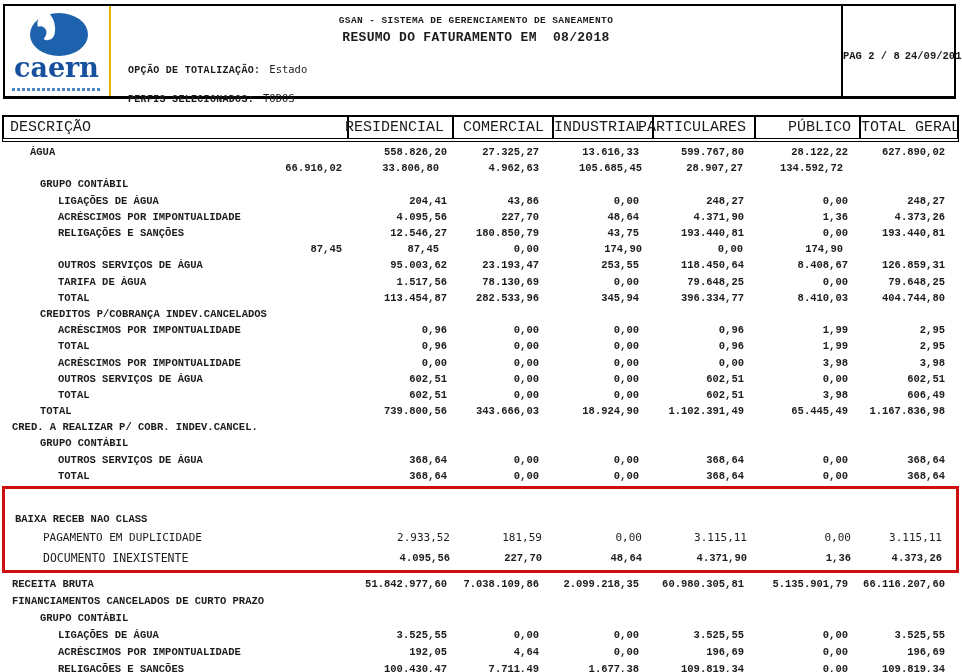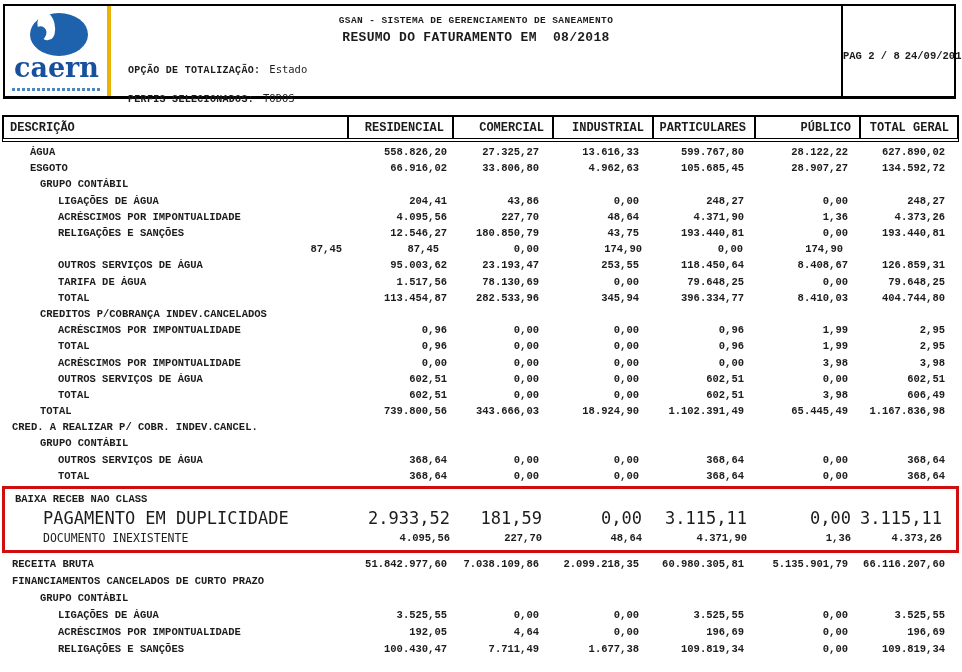--- a/index.html
+++ b/index.html
@@ -7,21 +7,21 @@
   .page{
     position:relative;width:962px;height:672px;background:#ffffff;
     font-family:"Liberation Mono",monospace;color:#1c1c1c;overflow:hidden;
   }
 
   
   .report-header{
     position:absolute;left:3px;top:4px;width:953px;height:95px;
     border:2px solid #000;border-bottom-width:3px;display:flex;
   }
-  .logo-cell{width:106px;flex:none;border-right:4px solid #eab308;position:relative;}
+  .logo-cell{width:106px;flex:none;border-right:2px solid #eab308;position:relative;}
   .logo-ellipse{position:absolute;left:25px;top:7px;width:58px;height:43px;background:#1e62ae;border-radius:50%;}
   .logo-drop{position:absolute;left:33px;top:7px;width:17px;height:27px;background:#ffffff;
     border-radius:62% 38% 55% 45% / 50% 50% 62% 38%;transform:rotate(-14deg);}
   .logo-drop-notch{position:absolute;left:28px;top:20px;width:13px;height:16px;background:#1e62ae;
     border-radius:50% 50% 50% 50% / 60% 40% 60% 40%;transform:rotate(20deg);}
   .logo-text{position:absolute;left:9px;top:47px;font-family:"DejaVu Serif",serif;font-weight:bold;
     font-size:27px;color:#17509d;letter-spacing:0px;line-height:30px;}
   .logo-tagline{position:absolute;left:7px;top:82px;right:7px;height:3px;
     background:repeating-linear-gradient(90deg,#4a85c4 0 3px,rgba(255,255,255,0) 3px 5px);}
 
@@ -40,21 +40,21 @@
   .pag-line{font-size:10.5px;font-weight:bold;white-space:pre;}
   .pag-code{font-size:8.5px;font-weight:bold;margin-top:2px;}
 
   
   .thead{
     position:absolute;left:2px;top:115px;width:957px;height:27px;
     display:grid;grid-template-columns:343px 105px 100px 100px 102px 105px auto;
     border:2px solid #000;border-bottom:4px double #000;
   }
   .hcell{display:flex;align-items:center;justify-content:flex-end;
-    font-size:12px;font-weight:bold;padding-right:8px;border-left:2px solid #000;white-space:pre;}
+    font-size:15px;font-weight:normal;padding-right:8px;border-left:2px solid #000;white-space:pre;}
   .hcell:first-child{justify-content:flex-start;padding-left:6px;border-left:none;}
 
   .tbody{position:absolute;left:2px;top:144px;width:957px;}
   .row{display:grid;grid-template-columns:343px 105px 100px 100px 102px 105px auto;
     height:16.2px;align-items:center;}
   .row.tail{height:17px;}
   .lab{font-size:10.5px;font-weight:bold;white-space:pre;overflow:hidden;}
   .cell{font-size:10.5px;font-weight:bold;text-align:right;white-space:pre;}
   .cell.c1{padding-right:3px;}
   .cell.c2{padding-right:11px;}
@@ -62,24 +62,24 @@
   .cell.c4{padding-right:8px;}
   .cell.c5{padding-right:9px;}
   .cell.c6{padding-right:14px;}
   .ind0 .lab{padding-left:10px;}
   .ind1 .lab{padding-left:28px;}
   .ind2 .lab{padding-left:38px;}
   .ind3 .lab{padding-left:56px;}
 
   .red-box{border:3px solid #cf0f0f;margin:2px 0 3px 0;width:957px;padding:2px 0;}
   .red-box .row{height:20px;}
-  .red-box .row:first-child{height:17px;}
+  .red-box .row:first-child{height:17px;margin-top:20px;}
 
   
-  .vsmooth .lab,.vsmooth .cell{font-family:"DejaVu Sans Mono",monospace;font-weight:normal;font-size:17px;}
+  .vsmooth .lab,.vsmooth .cell{font-family:"DejaVu Sans Mono",monospace;font-weight:normal;font-size:11px;}
   .vsmoothlab .lab{font-family:"DejaVu Sans Mono",monospace;font-weight:normal;font-size:11.5px;}
 </style>
 </head>
 <body>
 
 <div class="page">
 
   <div class="report-header">
     <div class="logo-cell">
       <div class="logo-ellipse"></div>
@@ -117,21 +117,20 @@
       <div class="row ind1">
         <div class="lab">ÁGUA</div>
         <div class="cell c1">558.826,20</div>
         <div class="cell c2">27.325,27</div>
         <div class="cell c3">13.616,33</div>
         <div class="cell c4">599.767,80</div>
         <div class="cell c5">28.122,22</div>
         <div class="cell c6">627.890,02</div>
       </div>
       <div class="row ind1">
-        <div class="lab">ESGOTO</div>
         <div class="cell c1">66.916,02</div>
         <div class="cell c2">33.806,80</div>
         <div class="cell c3">4.962,63</div>
         <div class="cell c4">105.685,45</div>
         <div class="cell c5">28.907,27</div>
         <div class="cell c6">134.592,72</div>
       </div>
       <div class="row ind2">
         <div class="lab">GRUPO CONTÁBIL</div>
         <div class="cell c1"></div>

